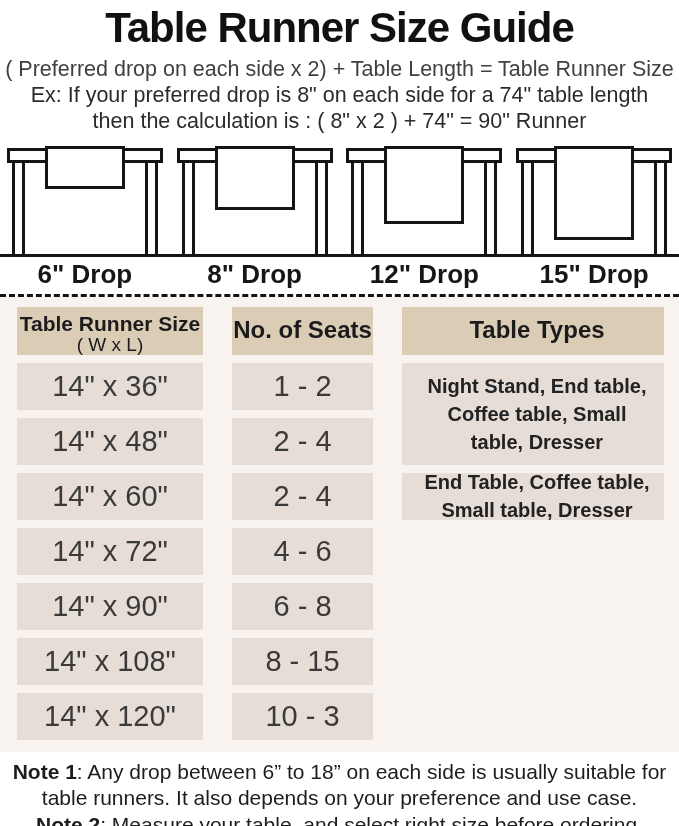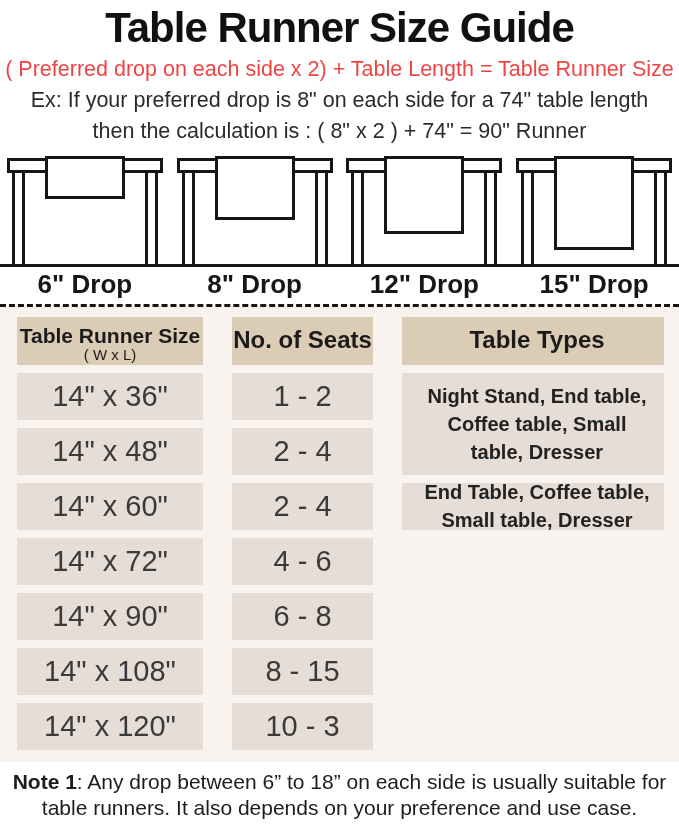--- a/index.html
+++ b/index.html
@@ -10,40 +10,40 @@
     --text_dark:#1c1c1c;
     --text_body:#3a3a3a;
   }
   *{box-sizing:border-box;margin:0;padding:0;}
   html,body{background:#fff;}
   body{font-family:"Liberation Sans",sans-serif;color:var(--text_dark);}
   .page{position:relative;width:679px;height:826px;margin:0 auto;background:#fff;overflow:hidden;}
 
   
   .title{margin-top:4px;text-align:center;font-size:42px;font-weight:700;letter-spacing:-1px;color:#111;line-height:1.15;}
-  .formula{margin-top:5px;text-align:center;font-size:21.5px;color:#ef4444;line-height:1.2;}
-  .example{margin-top:5px;text-align:center;font-size:21.5px;color:#2b2b2b;line-height:1.2;}
+  .formula{margin-top:5px;text-align:center;font-size:21.5px;color:#404040;line-height:1.2;}
+  .example{text-align:center;font-size:21.5px;color:#2b2b2b;line-height:1.2;}
 
   
   .figures-row{margin-top:11px;height:111px;display:flex;justify-content:space-around;border-bottom:3px solid var(--line);}
   .figure{position:relative;width:156px;height:111px;}
   .tabletop{position:absolute;top:2px;left:0;right:0;height:15px;border:3px solid var(--line);background:#fff;}
   .runner{position:absolute;top:0;left:50%;margin-left:-40px;width:80px;border:3px solid var(--line);background:#fff;z-index:2;}
   .leg{position:absolute;top:15px;bottom:0;width:13px;border-left:3px solid var(--line);border-right:3px solid var(--line);}
   .leg-left{left:5px;}
   .leg-right{right:5px;}
   .labels-row{display:flex;justify-content:space-around;padding:2px 0 4px;}
   .drop-label{width:156px;text-align:center;font-size:26px;font-weight:700;color:#161616;}
   .dashed-divider{height:0;border-top:3px dashed var(--line);}
 
   
   .size-table{background:var(--section_bg);padding:10px 15px 12px 17px;display:grid;grid-template-columns:186px 141px 262px;grid-template-rows:48px repeat(7,47px);gap:8px 29px;}
   .hcell{background:var(--header_bg);display:flex;flex-direction:column;align-items:center;justify-content:center;font-weight:700;font-size:24px;color:#1b1b1b;line-height:1.1;}
   .hcell .main{font-size:21px;margin-top:6px;}
-  .hcell .sub{font-size:15px;font-weight:400;}
+  .hcell .sub{font-size:19px;font-weight:400;}
   .cell{background:var(--cell_bg);display:flex;align-items:center;justify-content:center;font-size:29px;font-weight:400;color:var(--text_body);}
   .cell.type{font-size:20px;font-weight:700;color:#222;text-align:center;white-space:pre-line;line-height:1.4;}
   .c1{grid-column:1;} .c2{grid-column:2;} .c3{grid-column:3;padding-left:8px;}
 
   
   .notes{margin-top:7px;text-align:center;font-size:21px;color:#1d1d1d;line-height:1.25;}
   .notes p{margin:1px 0;}
   .notes b{font-weight:700;}
   .notes span{white-space:pre-line;}
 </style>

